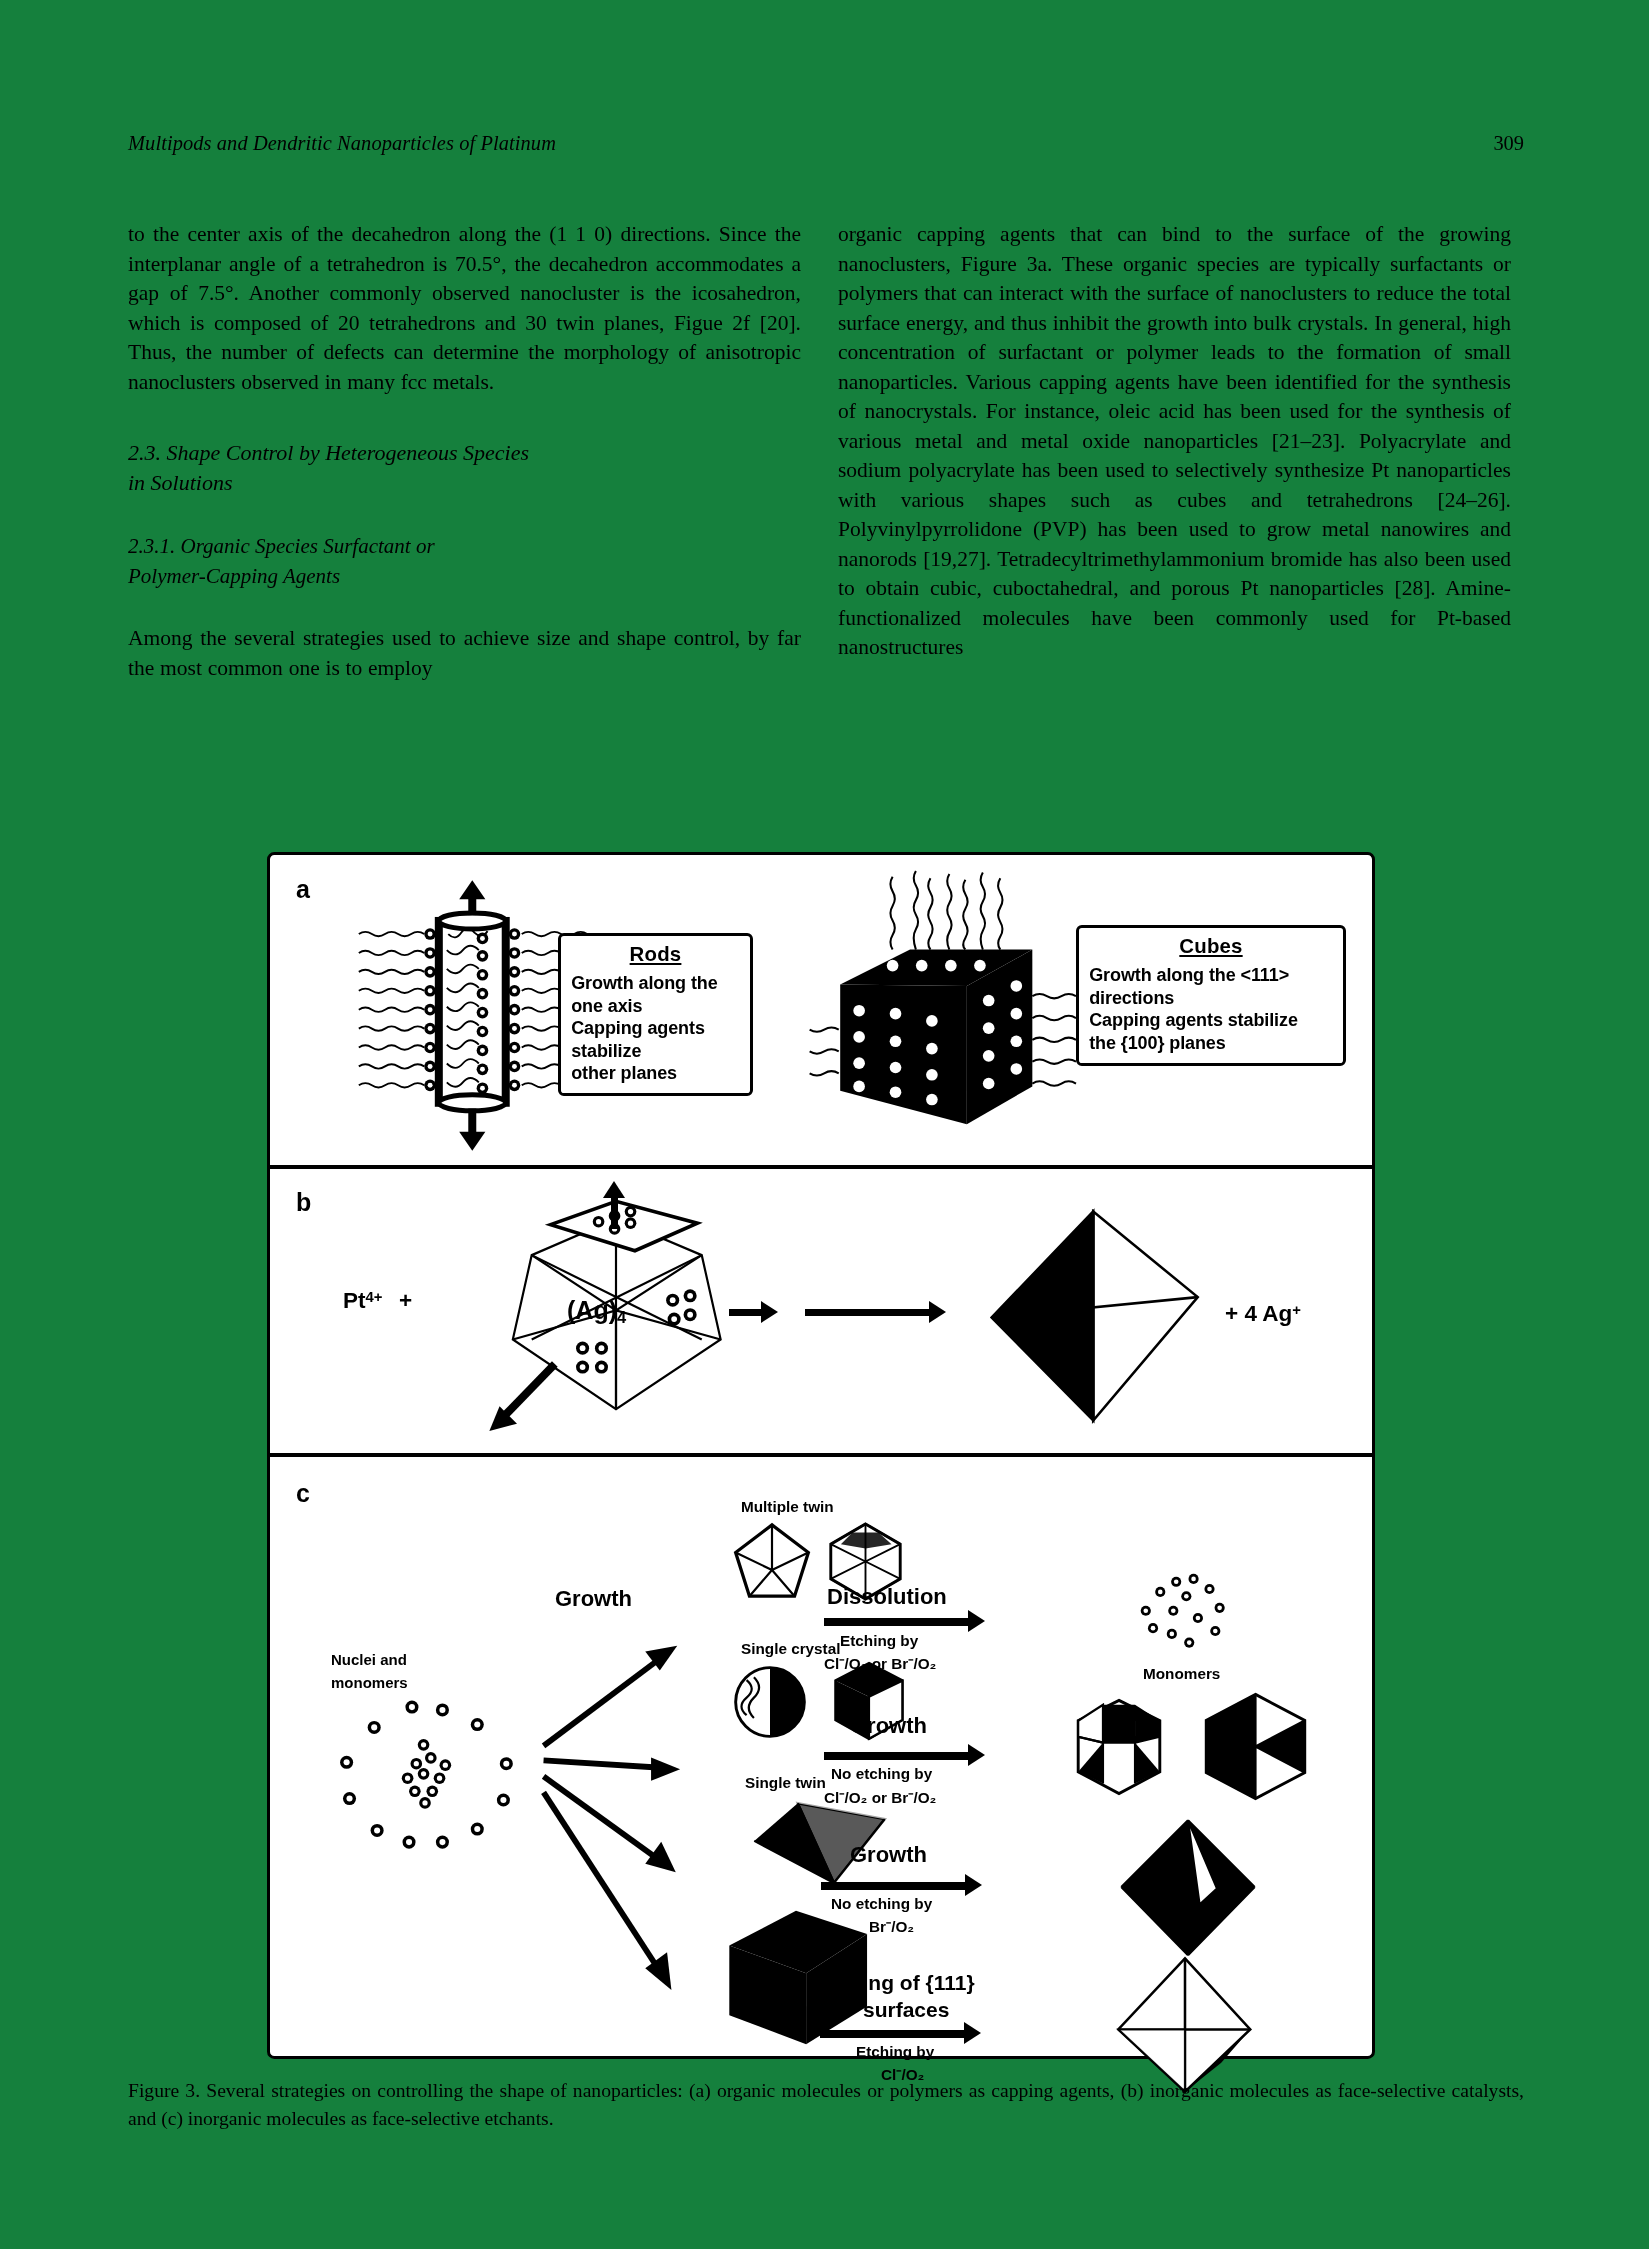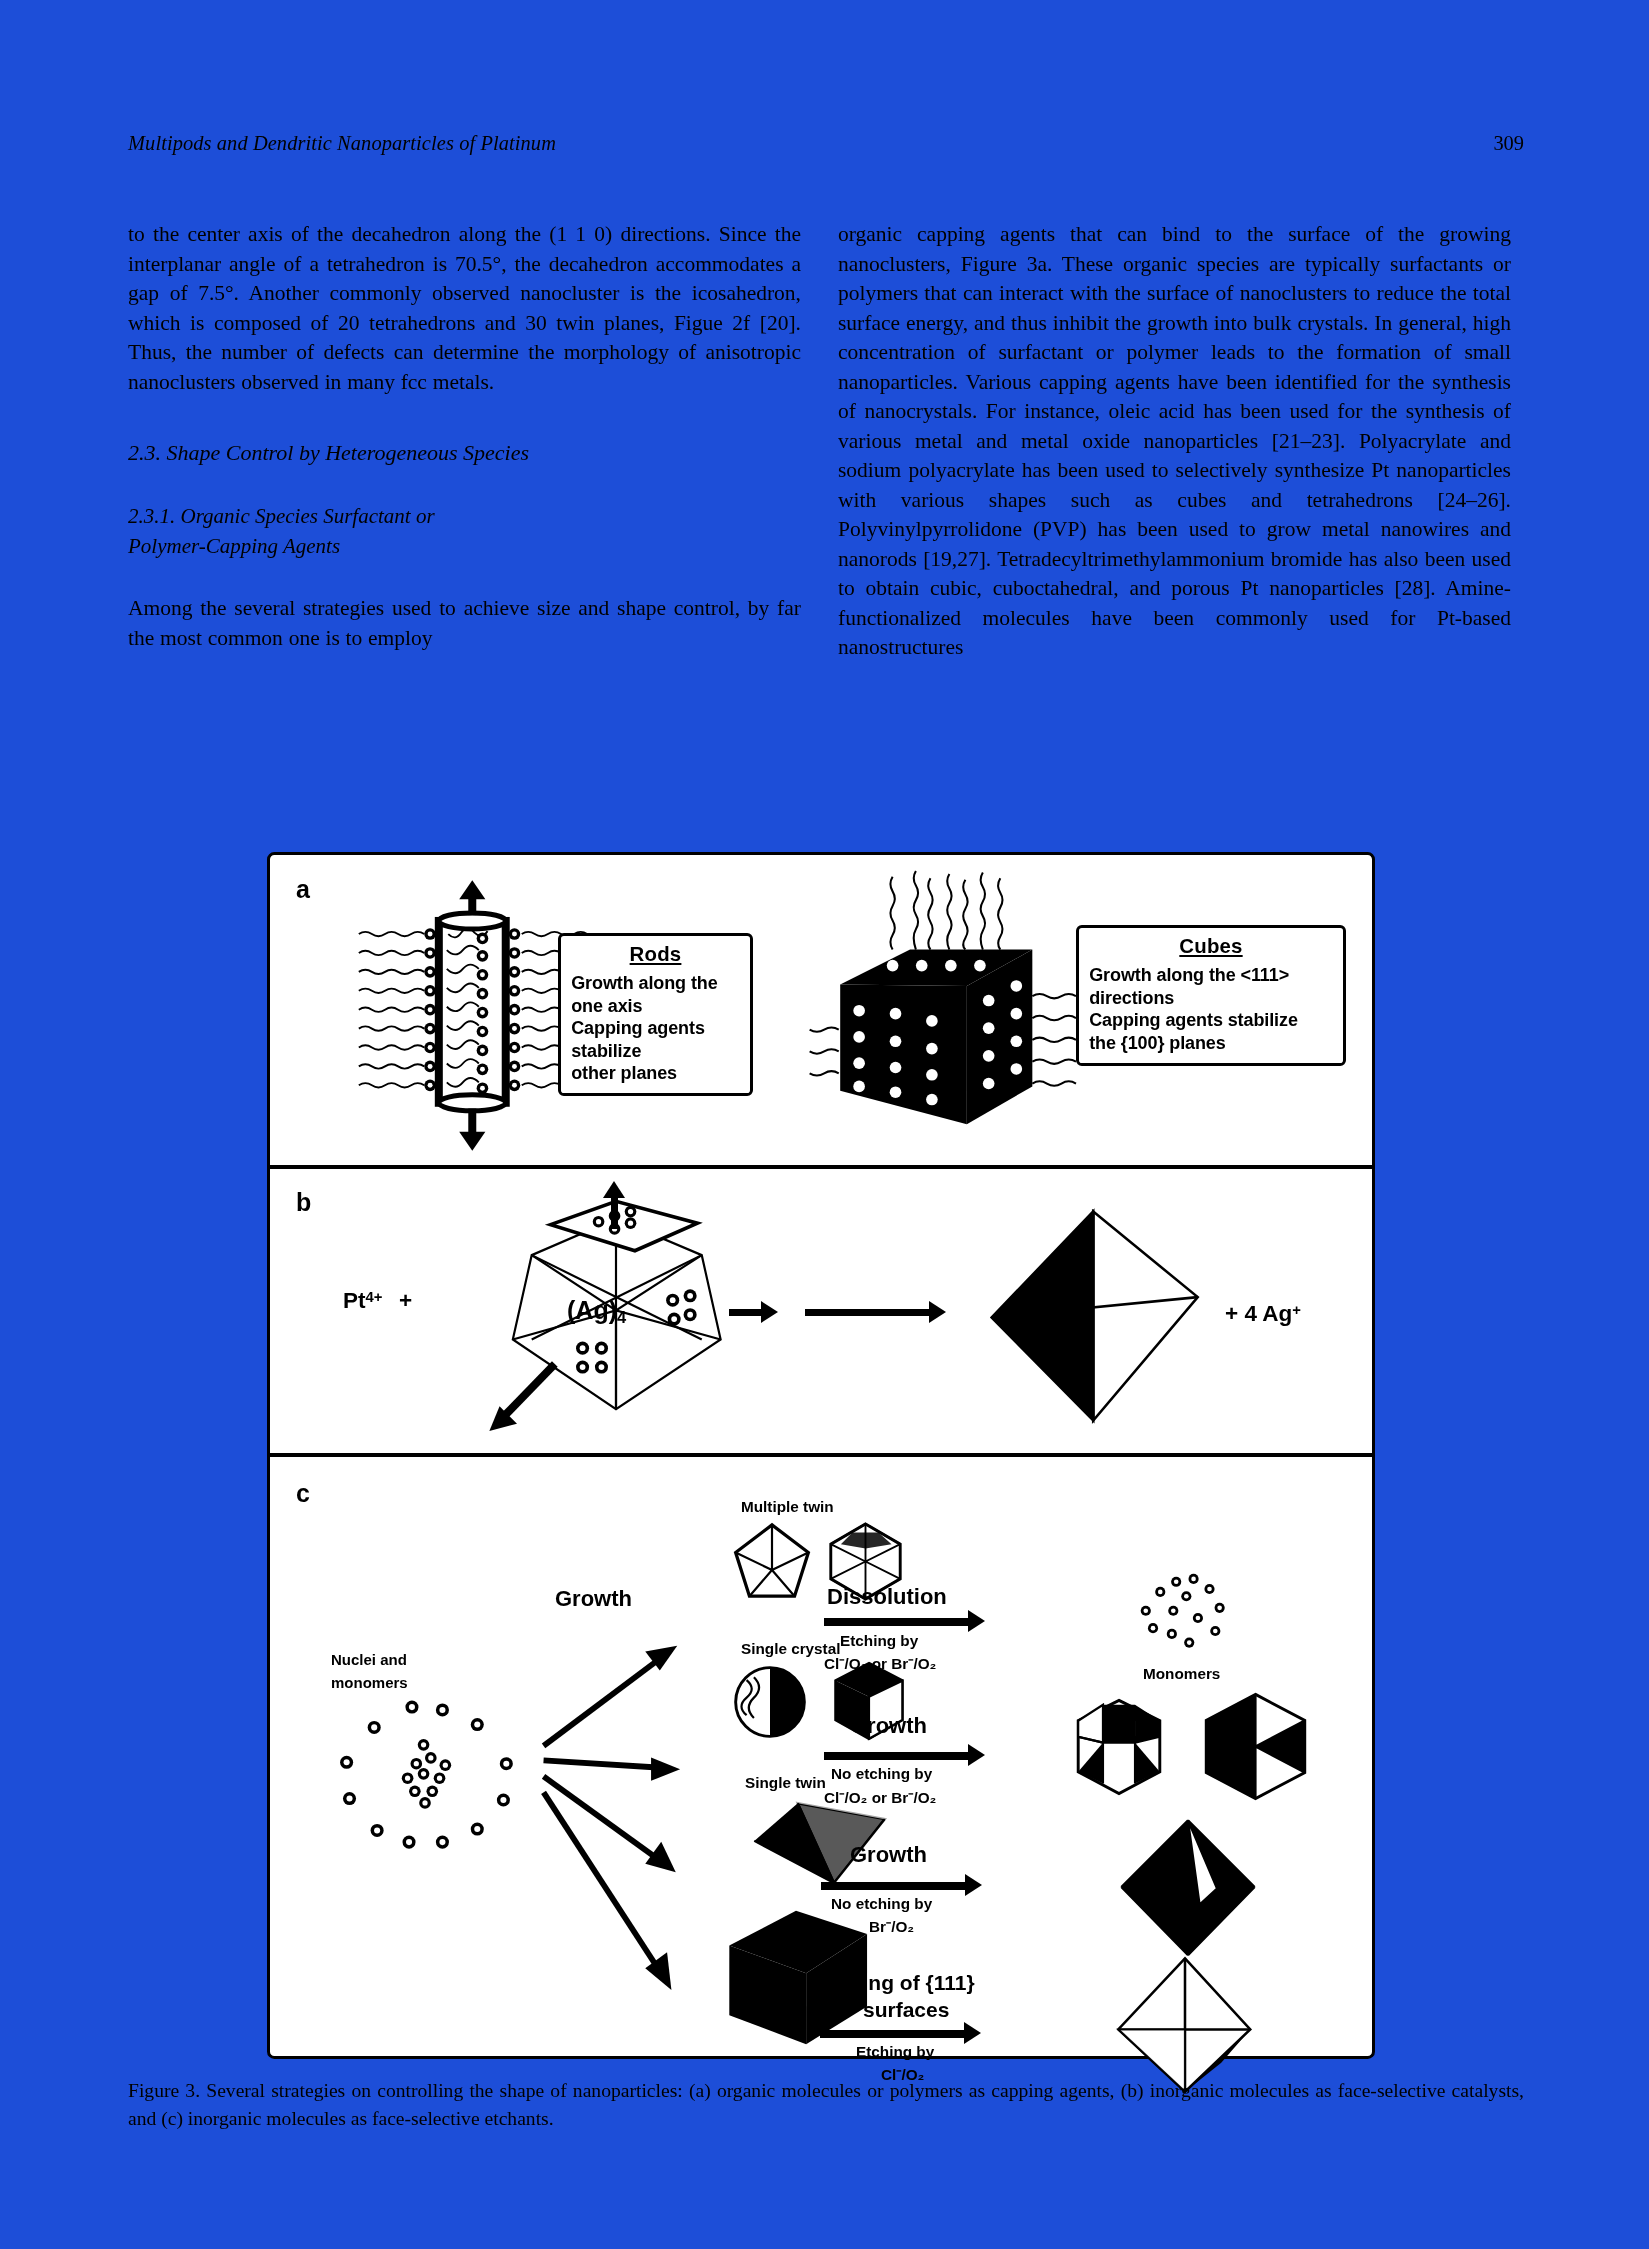--- a/index.html
+++ b/index.html
@@ -3,21 +3,21 @@
 <meta charset="utf-8">
 <title>Multipods and Dendritic Nanoparticles of Platinum — p.309</title>
 <style>
   html,body{margin:0;padding:0;background:#ffffff;}
   body{
     width:1650px;height:2250px;position:relative;
     font-family:"Liberation Serif",serif;
     color:#000;
     -webkit-font-smoothing:antialiased;
   }
-  .page{position:absolute;inset:0;background:#1d4ed8;}
+  .page{position:absolute;inset:0;background:#15803d;}
 
   
   .runhead{position:absolute;left:128px;top:132px;width:1396px;height:29px;}
   .runhead .title{
     position:absolute;left:0;top:0;
     font-style:italic;font-size:20.4px;letter-spacing:0.1px;
     white-space:nowrap;
   }
   .runhead .folio{
     position:absolute;right:0;top:0;
@@ -123,20 +123,21 @@
 
   <div class="runhead">
     <div class="title">Multipods and Dendritic Nanoparticles of Platinum</div>
     <div class="folio">309</div>
   </div>
 
   <div class="col left">
     <p>to the center axis of the decahedron along the (1 1 0) directions. Since the interplanar angle of a tetrahedron is 70.5°, the decahedron accommodates a gap of 7.5°. Another commonly observed nanocluster is the icosahedron, which is composed of 20 tetrahedrons and 30 twin planes, Figue 2f [20]. Thus, the number of defects can determine the morphology of anisotropic nanoclusters observed in many fcc metals.</p>
     <div class="sp-before-h2"></div>
     <div class="h2">2.3.  Shape Control by Heterogeneous Species</div>
+    <div class="h2">in Solutions</div>
     <div class="sp-after-h2"></div>
     <div class="h3">2.3.1.  Organic Species Surfactant or</div>
     <div class="h3">Polymer-Capping Agents</div>
     <div class="sp-after-h3"></div>
     <p>Among the several strategies used to achieve size and shape control, by far the most common one is to employ</p>
   </div>
 
   <div class="col right">
     <p>organic capping agents that can bind to the surface of the growing nanoclusters, Figure 3a. These organic species are typically surfactants or polymers that can interact with the surface of nanoclusters to reduce the total surface energy, and thus inhibit the growth into bulk crystals. In general, high concentration of surfactant or polymer leads to the formation of small nanoparticles. Various capping agents have been identified for the synthesis of nanocrystals. For instance, oleic acid has been used for the synthesis of various metal and metal oxide nanoparticles [21–23]. Polyacrylate and sodium polyacrylate has been used to selectively synthesize Pt nanoparticles with various shapes such as cubes and tetrahedrons [24–26]. Polyvinylpyrrolidone (PVP) has been used to grow metal nanowires and nanorods [19,27]. Tetradecyltrimethylammonium bromide has also been used to obtain cubic, cuboctahedral, and porous Pt nanoparticles [28]. Amine-functionalized molecules have been commonly used for Pt-based nanostructures</p>
   </div>

